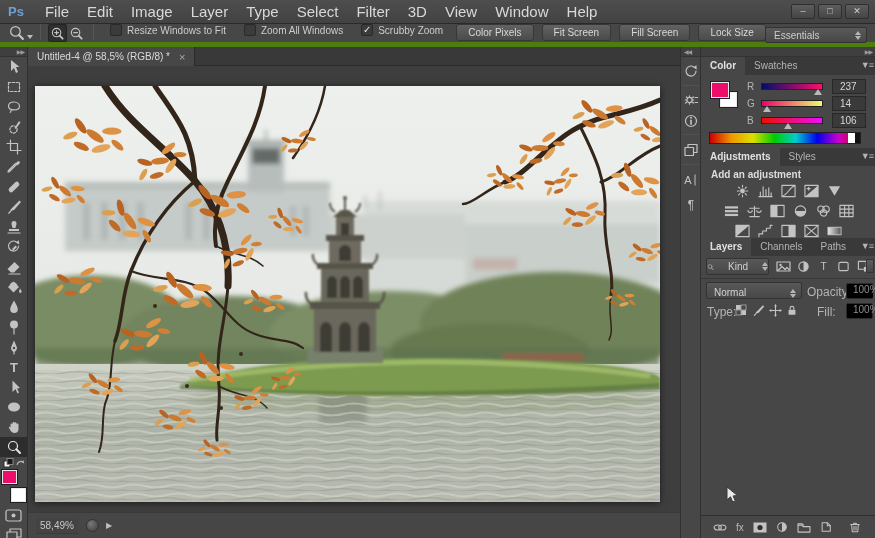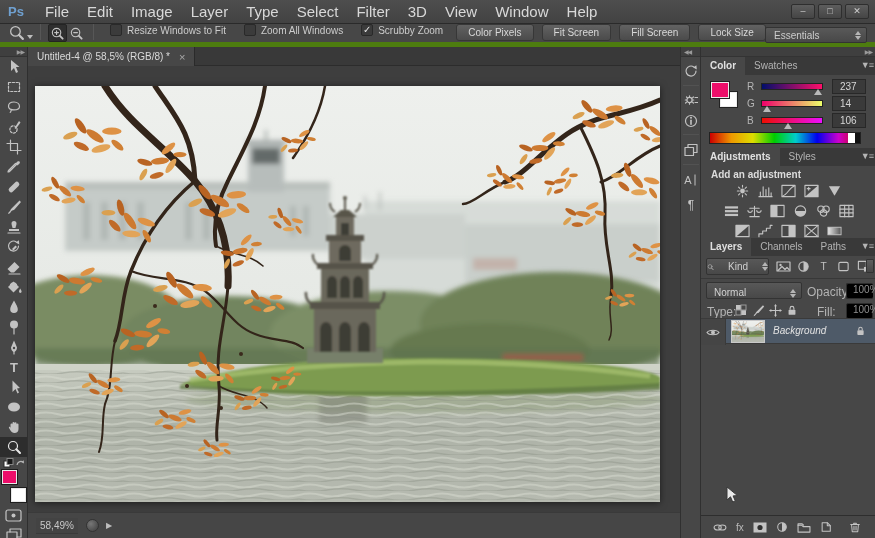--- a/index.html
+++ b/index.html
@@ -779,40 +779,20 @@
           <rect class="fl" x="3" y="6" width="8" height="6" rx="1"></rect>
           <path d="M4.8 6V4.4a2.2 2.2 0 0 1 4.4 0V6" fill="none" stroke="#c3c3c3" stroke-width="1.3"></path>
         </svg>
       </span>
     <span class="small-label" style="left:116px;top:4px">Fill:</span>
     <div class="val-box" style="left:145px;top:2px;width:27px">
         <span>100%</span>
       </div>
   </div>
 
-  <div class="layer-row">
-    <div class="eye-cell">
-      <svg class="ic" width="14" height="13" viewBox="0 0 14 13">
-          <path d="M1 6.5C3 3.5 11 3.5 13 6.5 11 9.5 3 9.5 1 6.5Z"></path>
-          <circle class="fl" cx="7" cy="6.5" r="2"></circle>
-        </svg>
-    </div>
-    <div class="thumb">
-      <svg width="32" height="21" viewBox="0 0 625 416" preserveAspectRatio="none">
-          <use href="#art"></use>
-        </svg>
-    </div>
-    <span class="layer-name">Background</span>
-    <span class="layer-lock">
-        <svg width="11" height="12" viewBox="0 0 14 14">
-          <rect class="fl" x="3" y="6" width="8" height="6" rx="1"></rect>
-          <path d="M4.8 6V4.4a2.2 2.2 0 0 1 4.4 0V6" fill="none" stroke="#c3c3c3" stroke-width="1.3"></path>
-        </svg>
-      </span>
-  </div>
 
   <div class="lp-footer">
     <span>
         <svg class="ic" width="14" height="11" viewBox="0 0 15 11">
           <ellipse cx="5" cy="5.5" rx="3.8" ry="2.7"></ellipse>
           <ellipse cx="10" cy="5.5" rx="3.8" ry="2.7"></ellipse>
         </svg>
       </span>
     <span style="font-size:10px">fx</span>
     <span>

